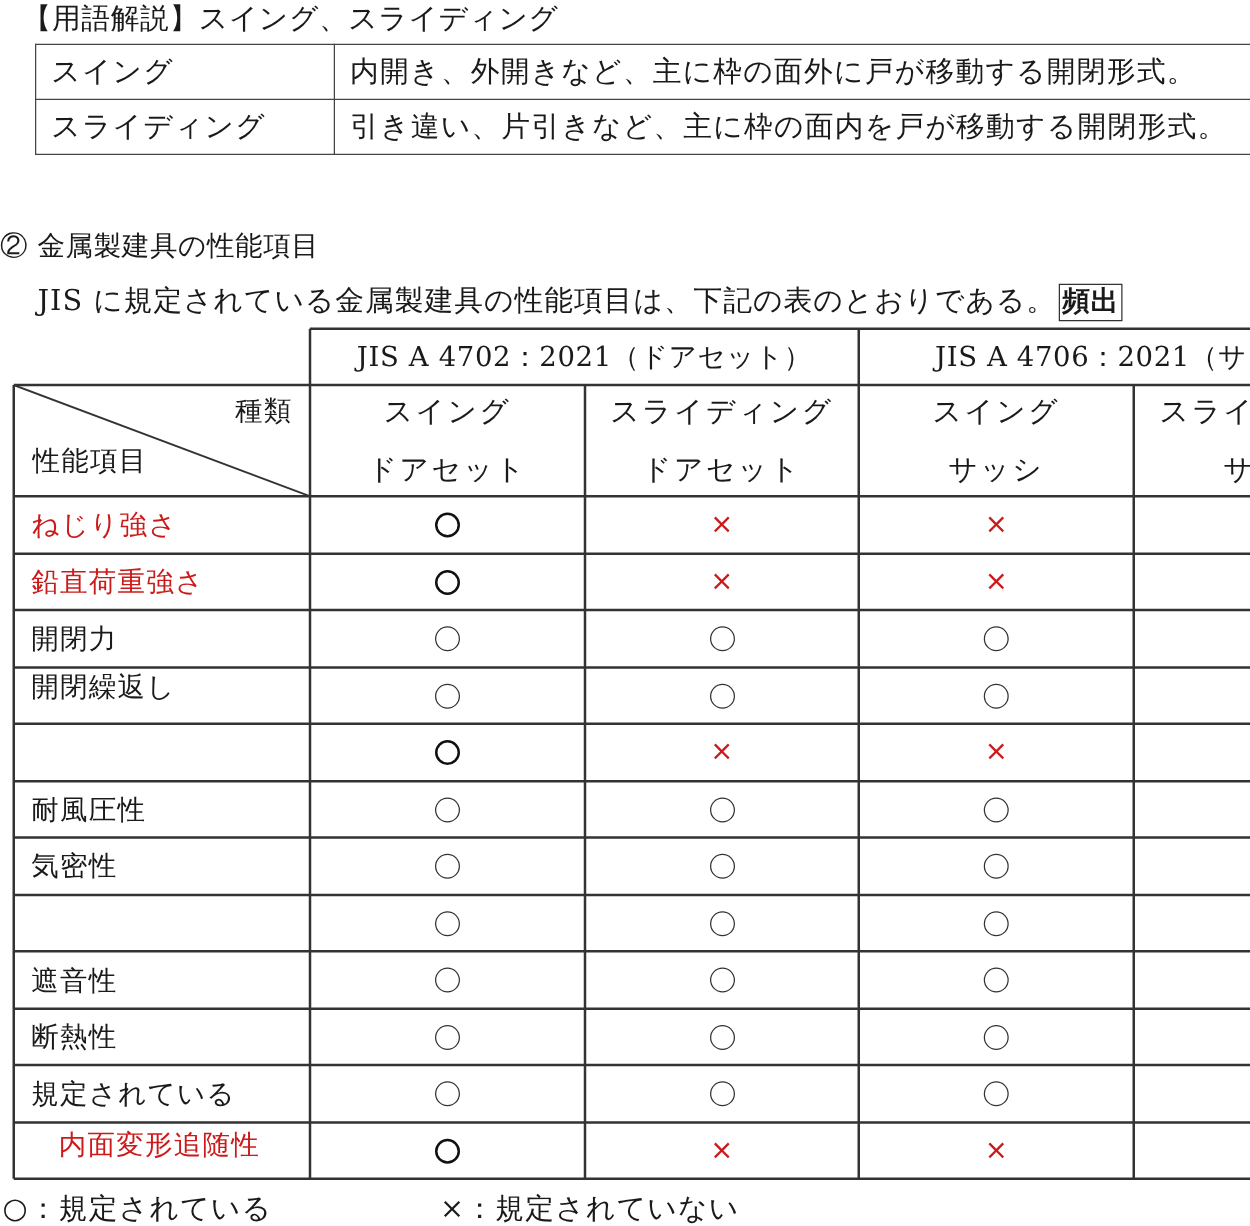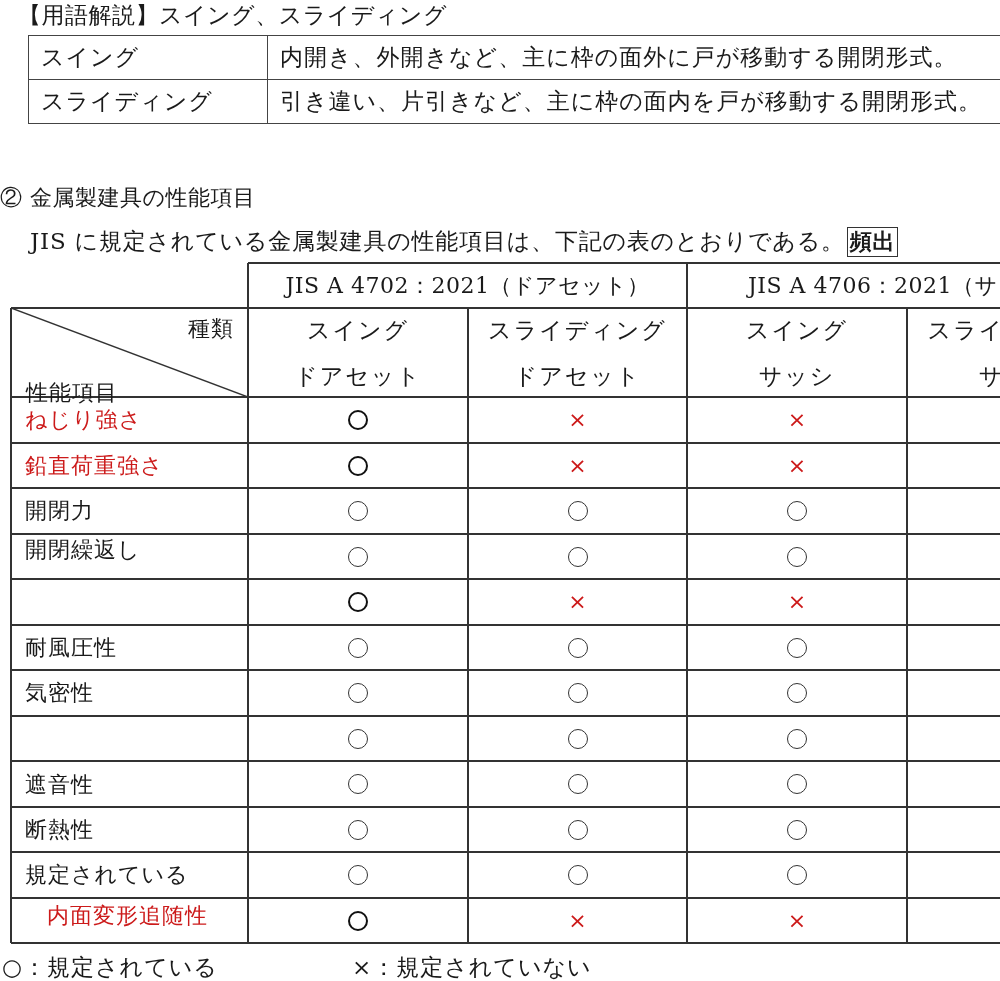--- a/index.html
+++ b/index.html
@@ -25,21 +25,21 @@
   .cell { position: absolute; display: flex; align-items: center; justify-content: center; white-space: nowrap; overflow: hidden; }
   .std-head { font-size: 22px; letter-spacing: 0.5px; }
   .type-head { flex-direction: column; font-size: 23px; line-height: 46px; letter-spacing: 2px; }
   .row-label { justify-content: flex-start; padding-left: 14px; font-family: "DejaVu Sans", "Liberation Sans", sans-serif; font-size: 22px; letter-spacing: 1px; box-sizing: border-box; }
   .row-label.red { color: #cc1a1a; }
   .mark-circle { width: 20px; height: 20px; border-radius: 50%; border: 1.3px solid #333; box-sizing: border-box; }
   .mark-circle.bold { border: 2.4px solid #111; }
   .mark-cross { color: #cc1a1a; font-size: 22px; font-family: "DejaVu Sans", "Liberation Sans", sans-serif; line-height: 1; }
 
   .corner-top { right: 14px; top: 314px; font-size: 22px; letter-spacing: 1px; }
-  .corner-bot { left: 26px; top: 378px; font-size: 22px; letter-spacing: 1px; }
+  .corner-bot { left: 26px; top: 354px; font-size: 22px; letter-spacing: 1px; }
 
   .legend { top: 952px; font-size: 23px; line-height: 30px; white-space: nowrap; letter-spacing: 1px; }
 </style>
 </head>
 <body>
 
 <div class="abs heading1">【用語解説】スイング、スライディング</div>
 <table class="abs gloss">
   <tbody>
       <tr>

